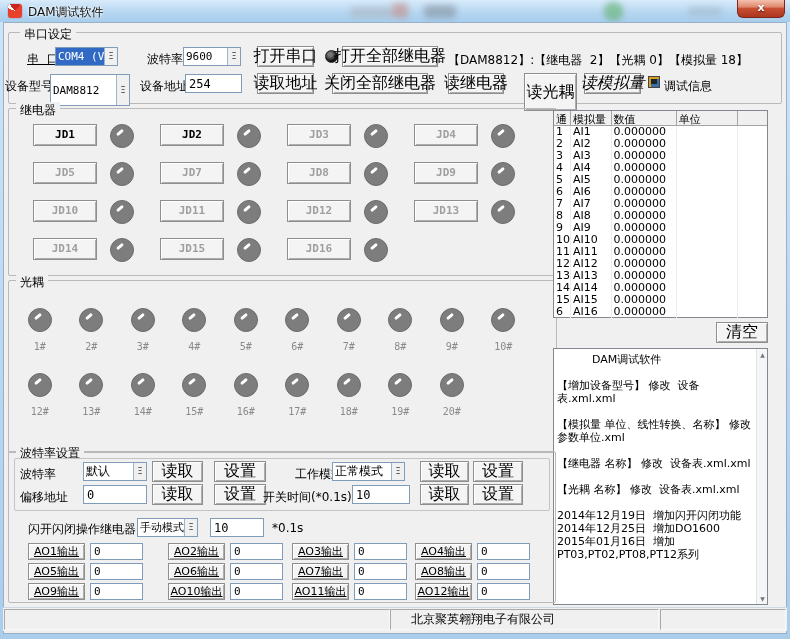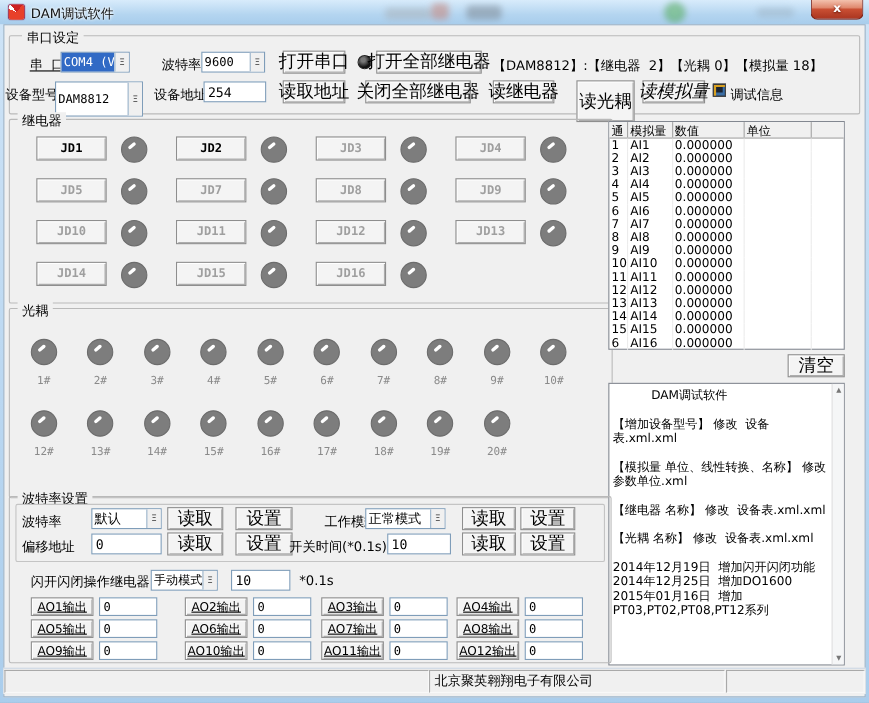--- a/index.html
+++ b/index.html
@@ -81,21 +81,21 @@
   .sbar{position:absolute;right:0;top:0;width:11px;height:100%;background:#f5f6f7;
        border-left:1px solid #e2e2e2;}
   .sbar .arr{position:absolute;left:0;width:11px;height:11px;font-size:6px;color:#777;
        text-align:center;line-height:11px;cursor:pointer;}
   .sbar .arr.up{top:0;}.sbar .arr.dn{bottom:0;}
   
   .statusbar{position:absolute;left:3px;top:607px;width:784px;height:24px;
        background:#f0f0f0;border-top:1px solid #cdd8e4;}
   .spanel{position:absolute;top:1px;height:21px;border:1px solid;
        border-color:#a9a9a9 #f8f8f8 #f8f8f8 #a9a9a9;font-size:12px;
-       display:flex;align-items:center;padding:0 4px;color:#000;}
+       display:flex;align-items:center;padding:0 20px;color:#000;}
   
   .ao-grid{position:absolute;left:28px;top:541px;display:grid;
        grid-template-columns:140px 124px 123px 123px;grid-auto-rows:20px;}
   .ao-cell{display:flex;align-items:center;}
   .ao-btn{width:57px;height:17px;background:#f4f4f4;border:1px solid #8e8e8e;
        box-shadow:inset 1px 1px 0 #fff,inset -1px -1px 0 #adadad;font-size:11px;
        text-align:center;line-height:15px;cursor:pointer;white-space:pre;text-decoration:underline;}
   .ao-inp{width:53px;height:17px;margin-left:5px;background:#fff;border:1px solid #7f9db9;
        font-size:11px;font-family:"DejaVu Sans Mono",monospace;padding:0 3px;line-height:15px;}
   .dbg-icon{position:absolute;left:648px;top:76px;width:12px;height:12px;

